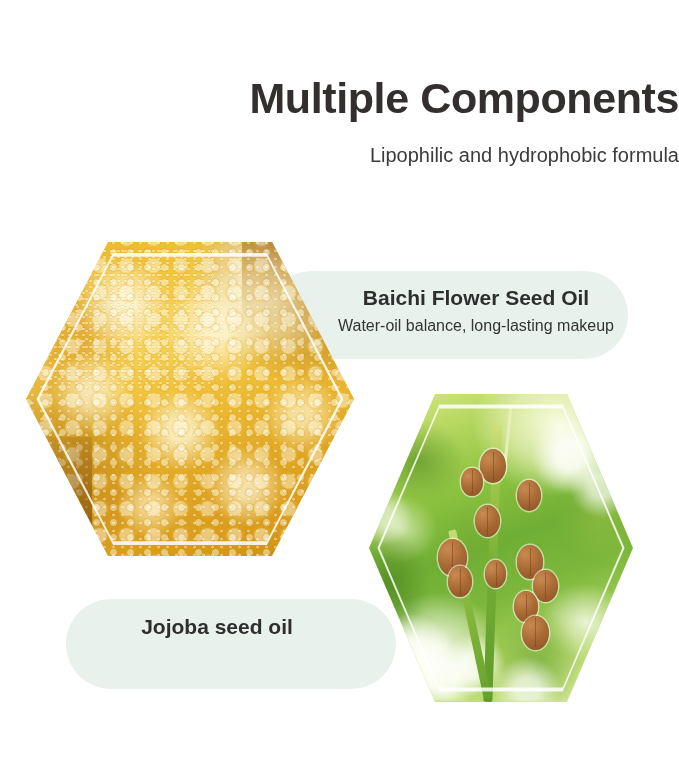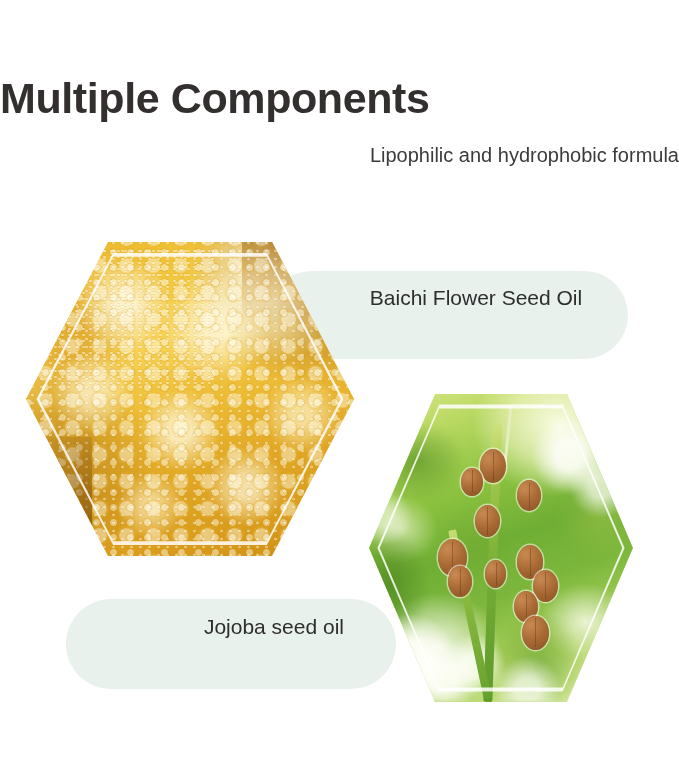--- a/index.html
+++ b/index.html
@@ -37,21 +37,21 @@
     padding: 0;
     position: absolute;
     left: 0;
     top: 72px;
     width: 679px;
     font-size: 43px;
     line-height: 52px;
     font-weight: bold;
     letter-spacing: -0.4px;
     color: #332f2e;
-    text-align: left;
+    text-align: right;
   }
   .page-subtitle {
     margin: 0;
     padding: 0;
     position: absolute;
     left: 0;
     top: 141px;
     width: 679px;
     font-size: 20px;
     line-height: 28px;
@@ -305,30 +305,31 @@
     z-index: 4;
     pointer-events: none;
   }
   #baichi-text {
     left: 330px;
     top: 283px;
     width: 292px;
     text-align: center;
   }
   #jojoba-text {
-    left: 58px;
+    left: 74px;
     top: 612px;
     width: 286px;
-    text-align: right;
+    text-align: center;
   }
   .t-line1 {
     font-size: 21px;
     line-height: 30px;
     color: #2e2e2e;
     white-space: nowrap;
+    font-weight: bold;
   }
   .t-line2 {
     font-size: 16px;
     line-height: 25px;
     color: #343434;
     white-space: nowrap;
   }
 </style>
 </head>
 <body>
@@ -373,19 +374,20 @@
     <div class="pod" style="left:56%; top:49%; width:10%; height:11%;"></div>
     <div class="pod" style="left:62%; top:57%; width:9.5%; height:10.5%;"></div>
     <div class="pod" style="left:55%; top:64%; width:9%;  height:10%;"></div>
     <div class="pod" style="left:58%; top:72%; width:10%; height:11%;"></div>
 
     <div class="hex-inner-line"></div>
   </div>
 
   <div class="pill-text-layer" id="baichi-text">
     <div class="t-line1">Baichi Flower Seed Oil</div>
+    <div class="t-line2">Water-oil balance, long-lasting makeup</div>
   </div>
 
   <div class="pill-text-layer" id="jojoba-text">
     <div class="t-line1">Jojoba seed oil</div>
   </div>
 
 </div>
 
 </body></html>

